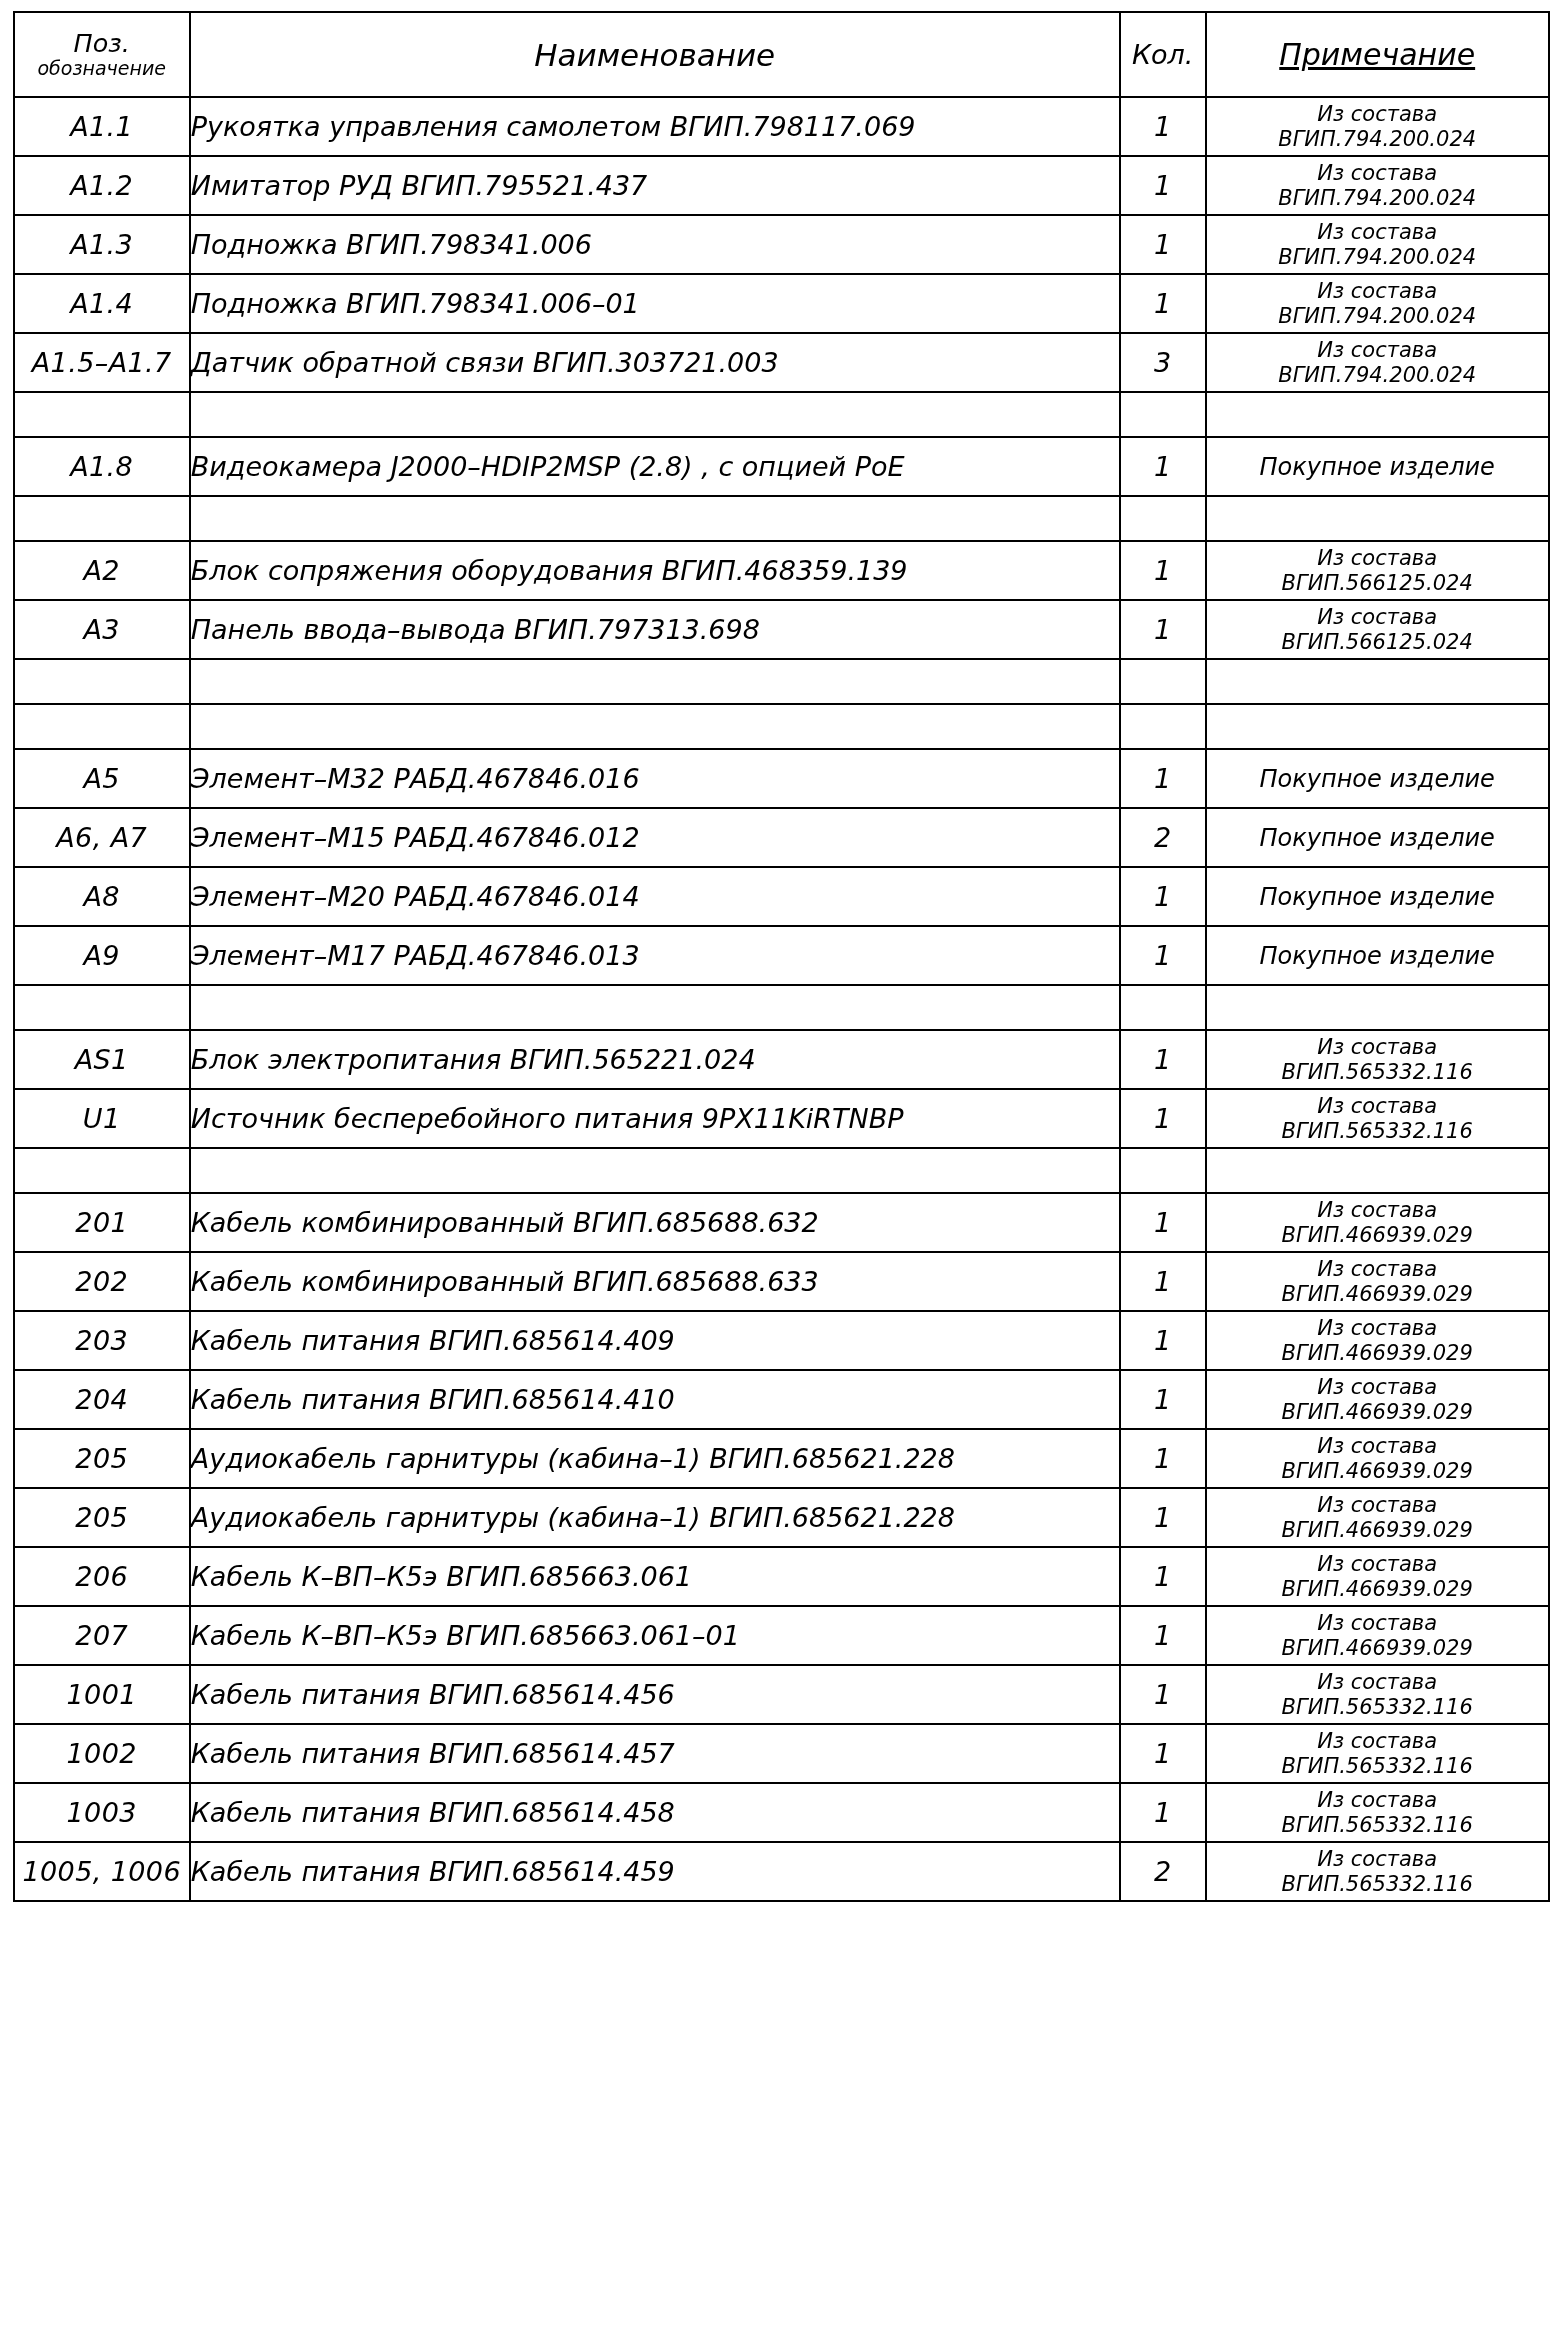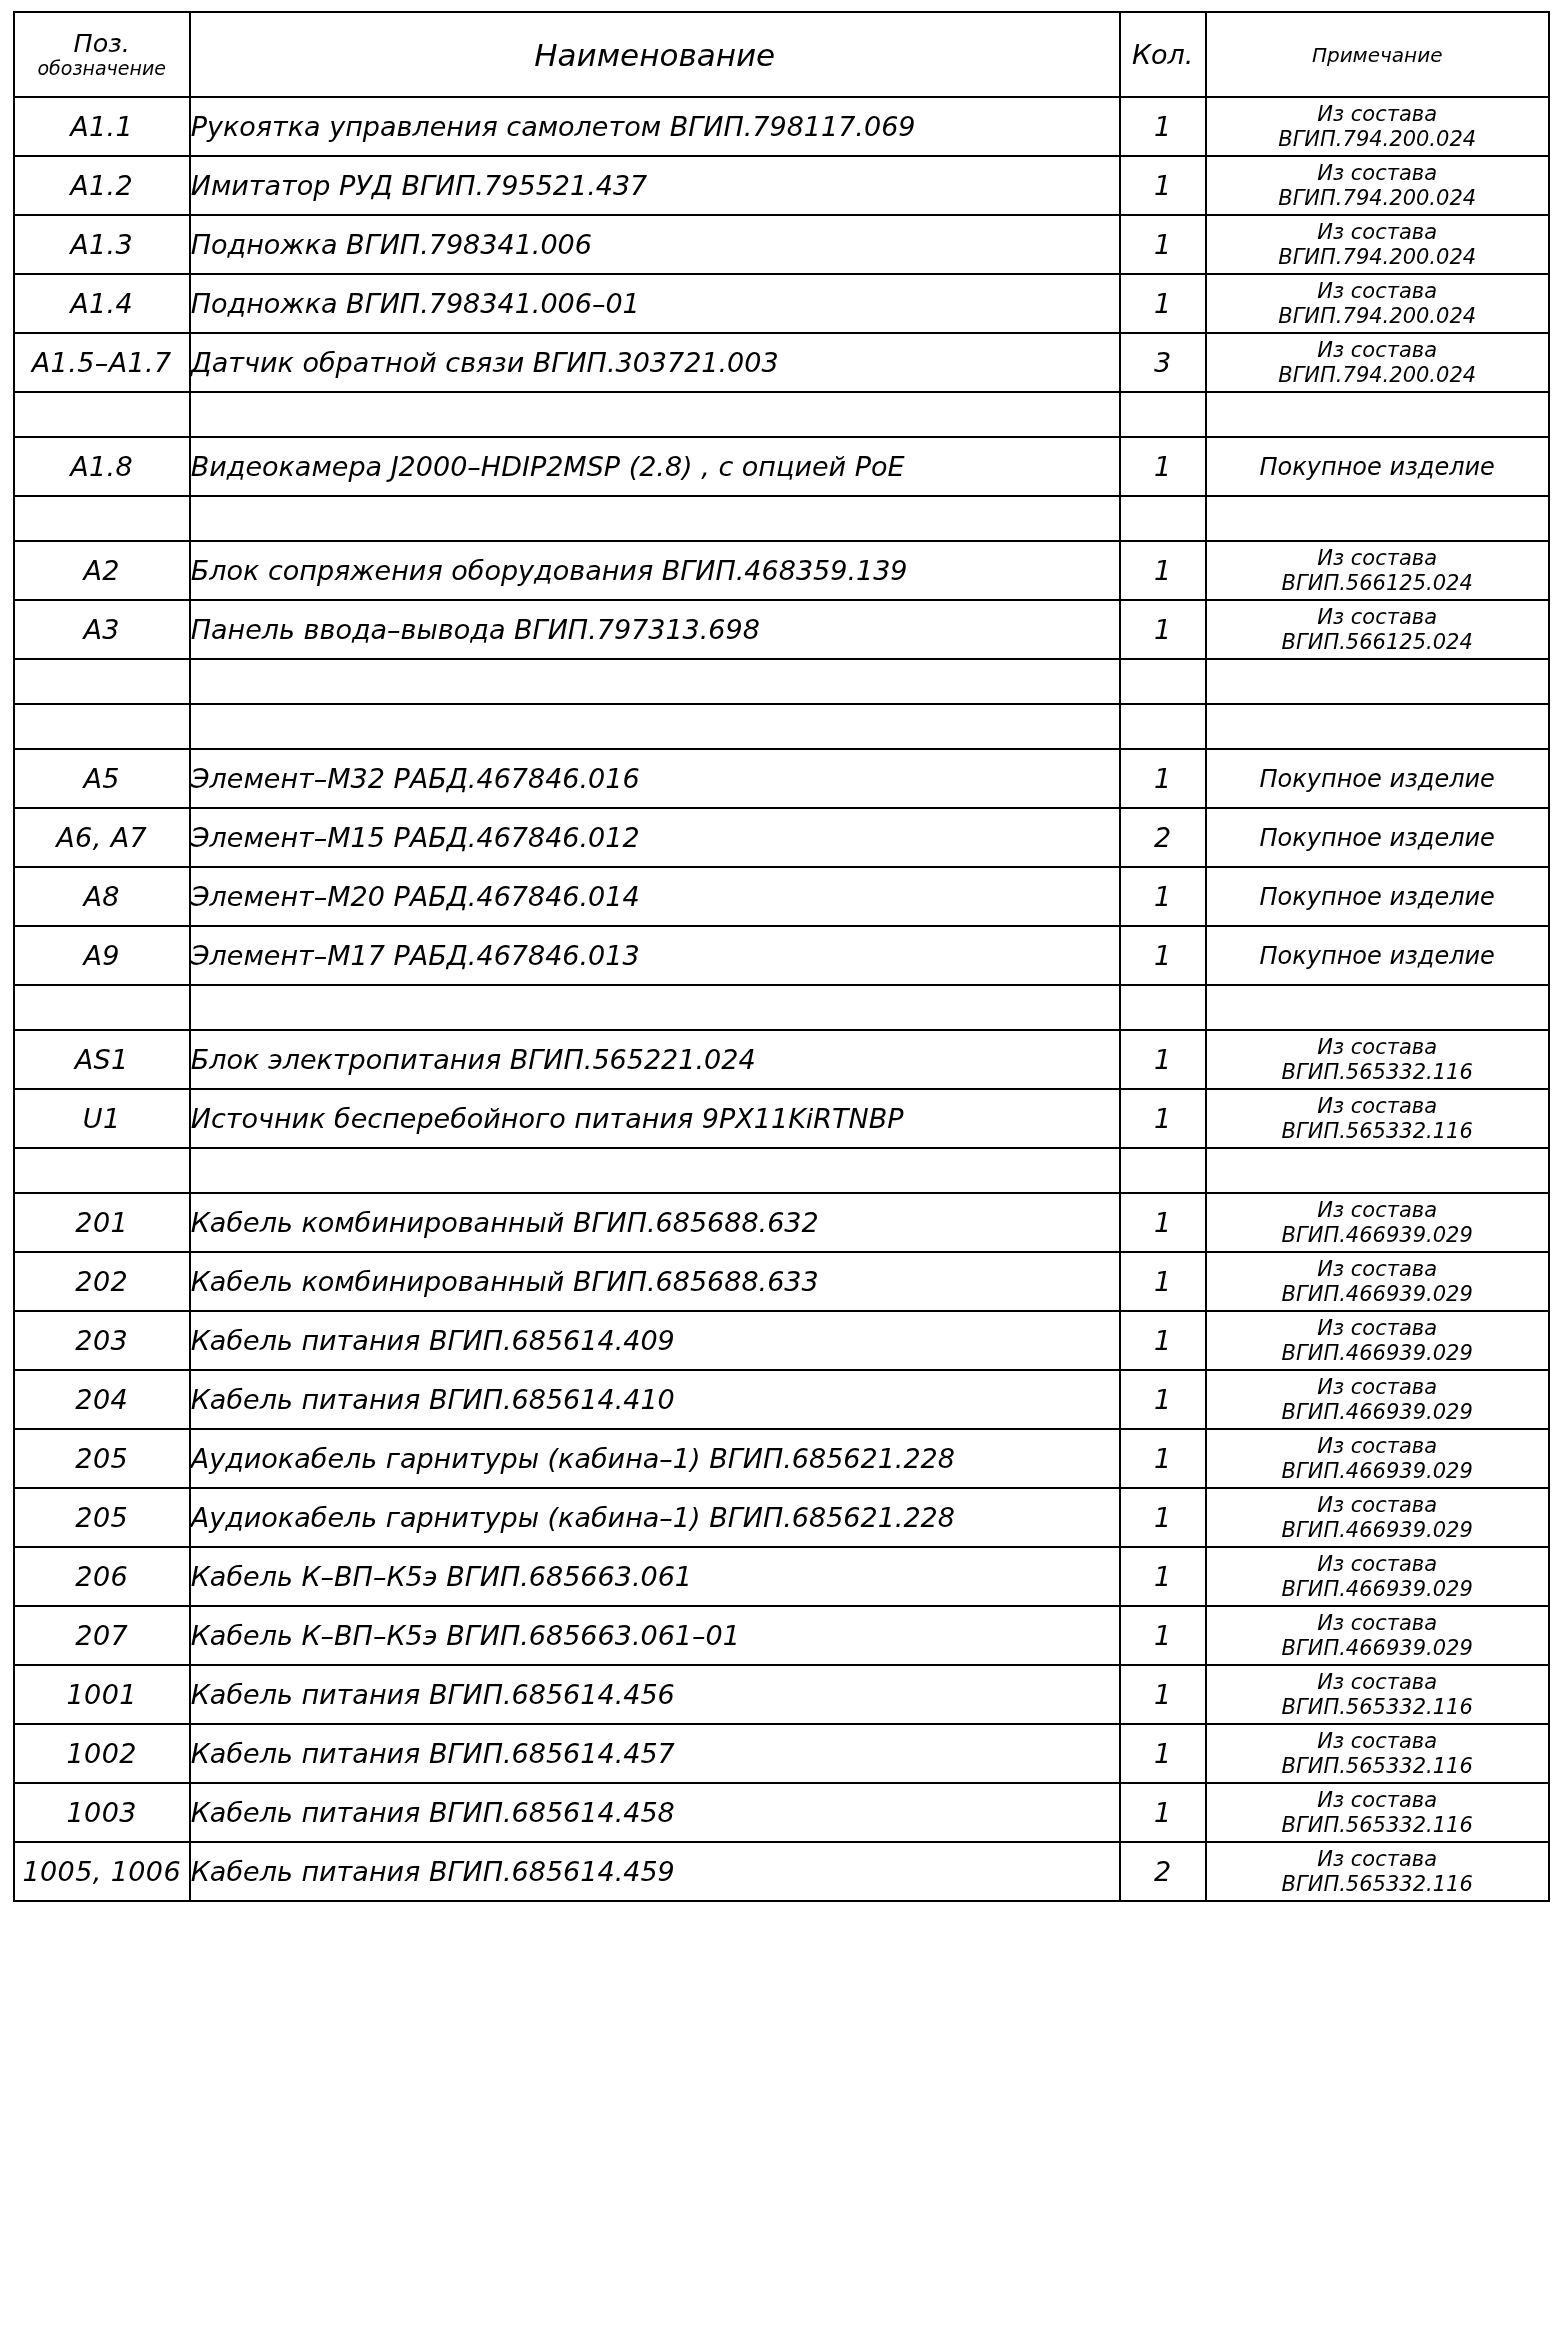--- a/index.html
+++ b/index.html
@@ -45,21 +45,21 @@
   }
   .hdr-pos {
     font-size: 25.4px;
     line-height: 1.15;
     font-style: italic;
   }
   .hdr-pos .l1 { display:block; }
   .hdr-pos .l2 { display:block; font-size: 19px; }
   .hdr-name { font-size: 31px; font-style: italic; }
   .hdr-qty  { font-size: 27px; font-style: italic; }
-  .hdr-note { font-size: 20px; font-style: italic; }
+  .hdr-note { font-size: 30px; font-style: italic; text-decoration: underline; }
 
   
   tbody tr { height: 59px; }
   tbody tr.spacer { height: 45px; }
 
   td.pos {
     text-align: center;
     font-size: 27px;
     font-style: italic;
     letter-spacing: 0.4px;

